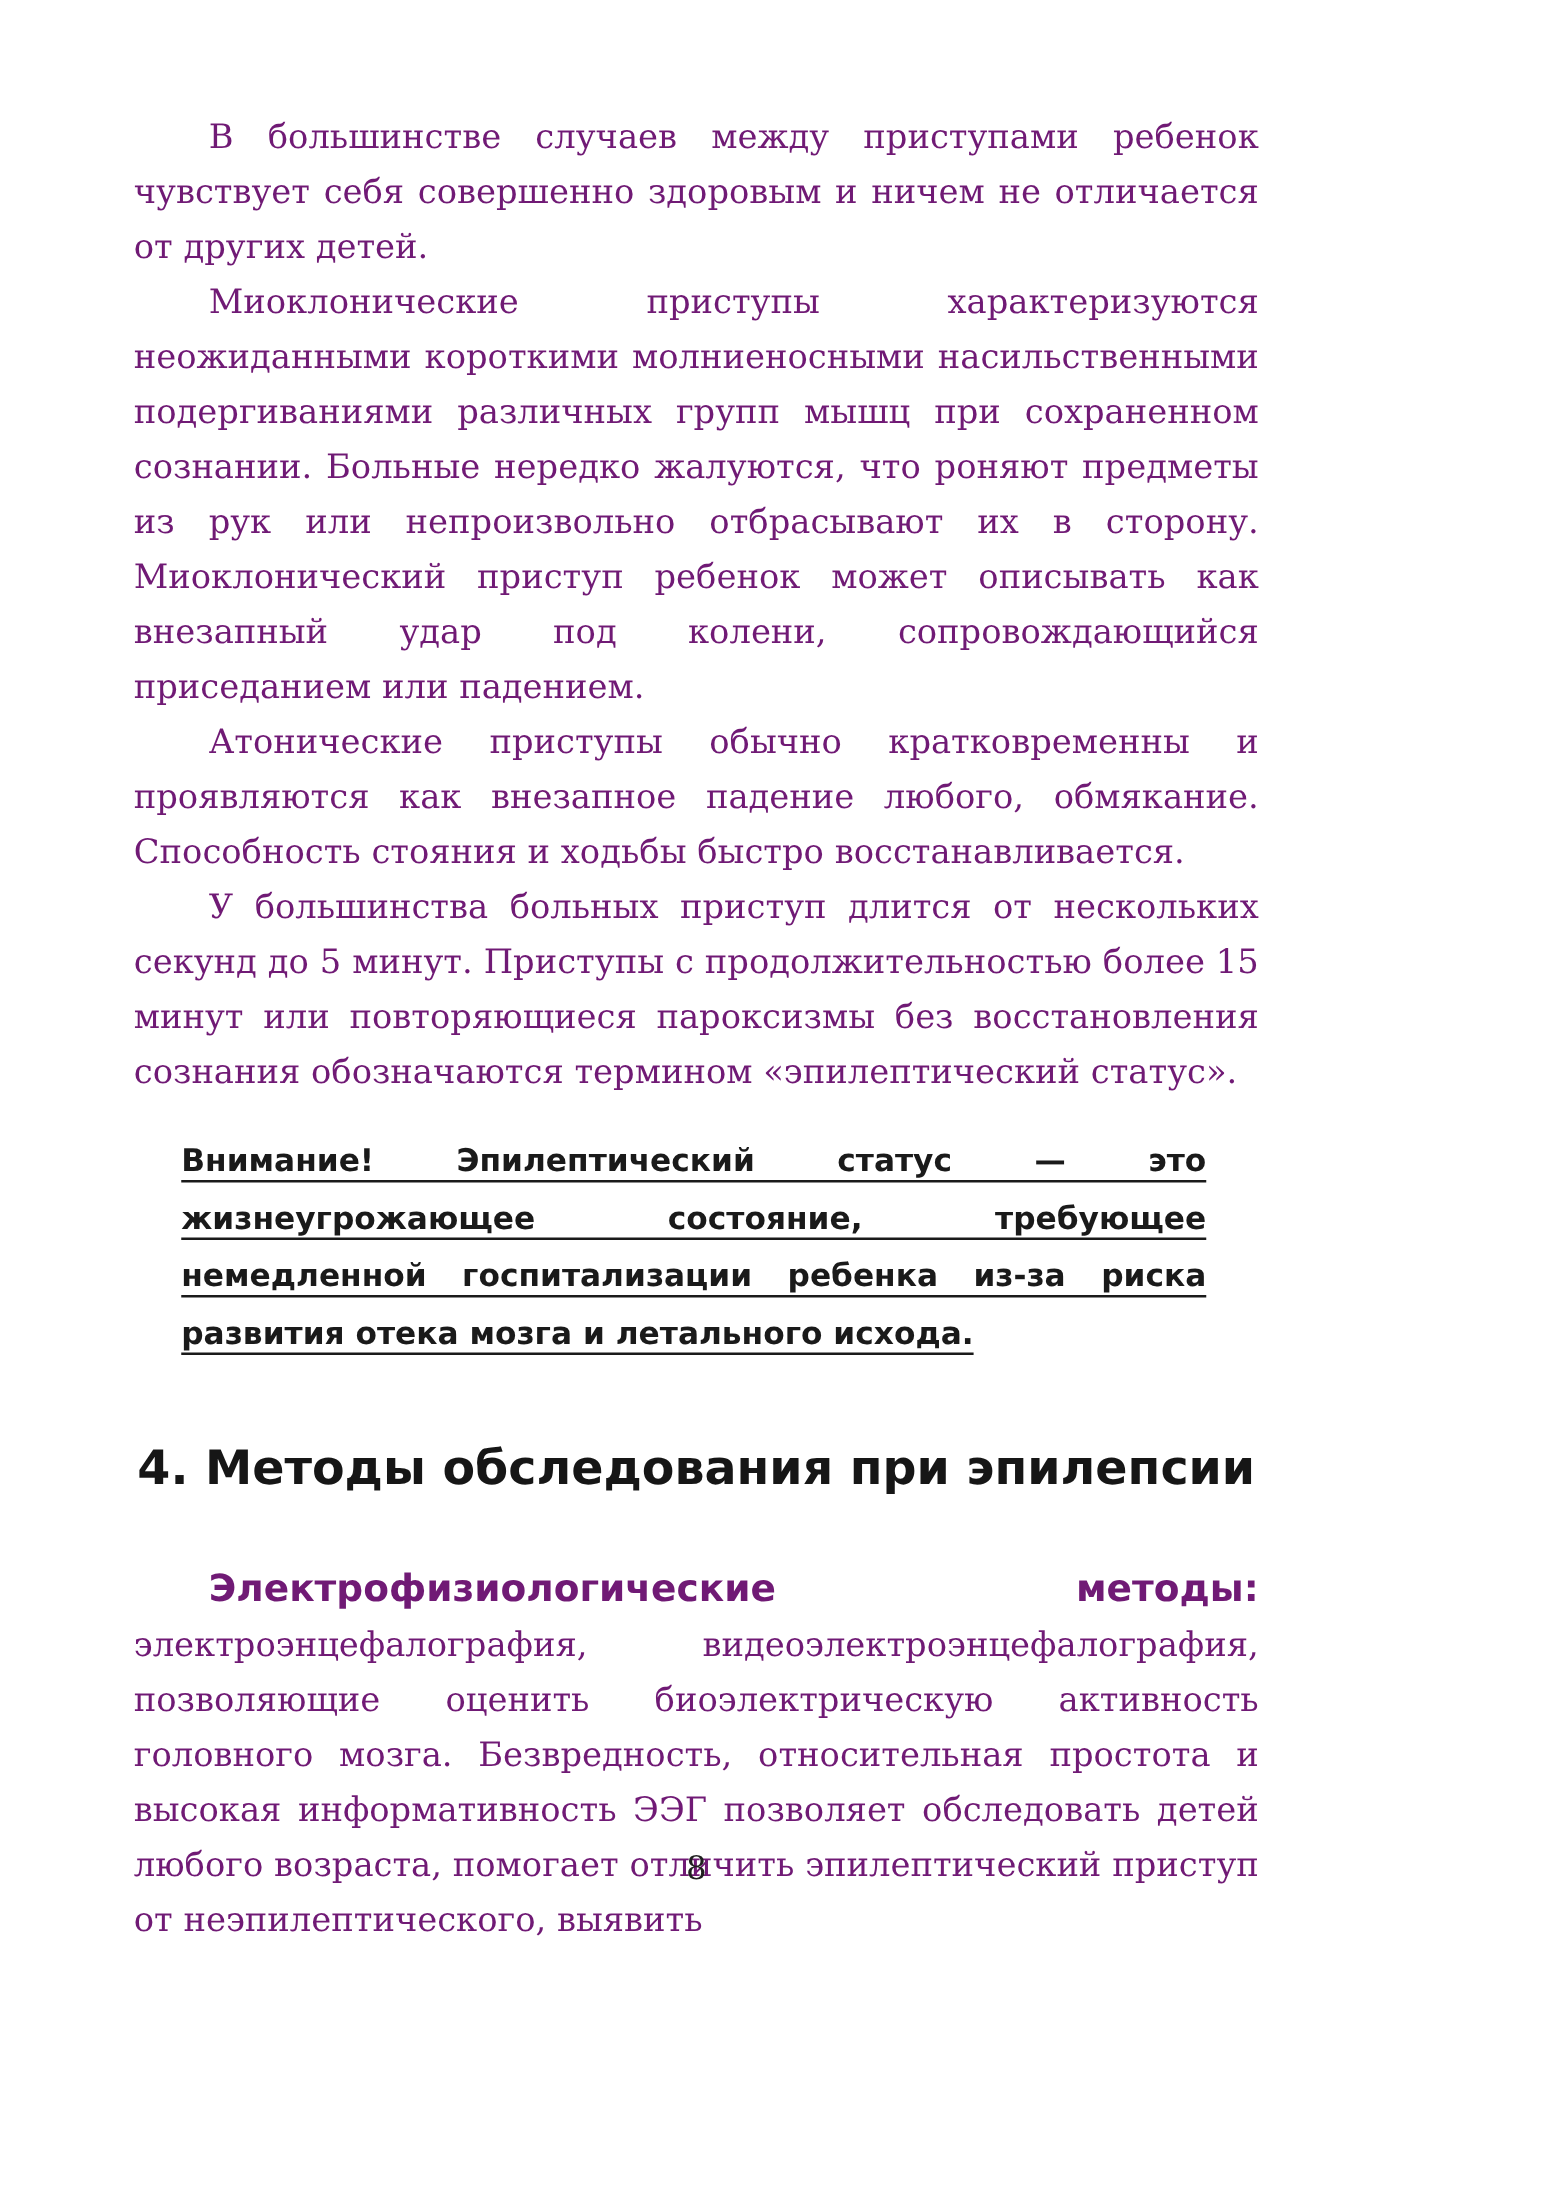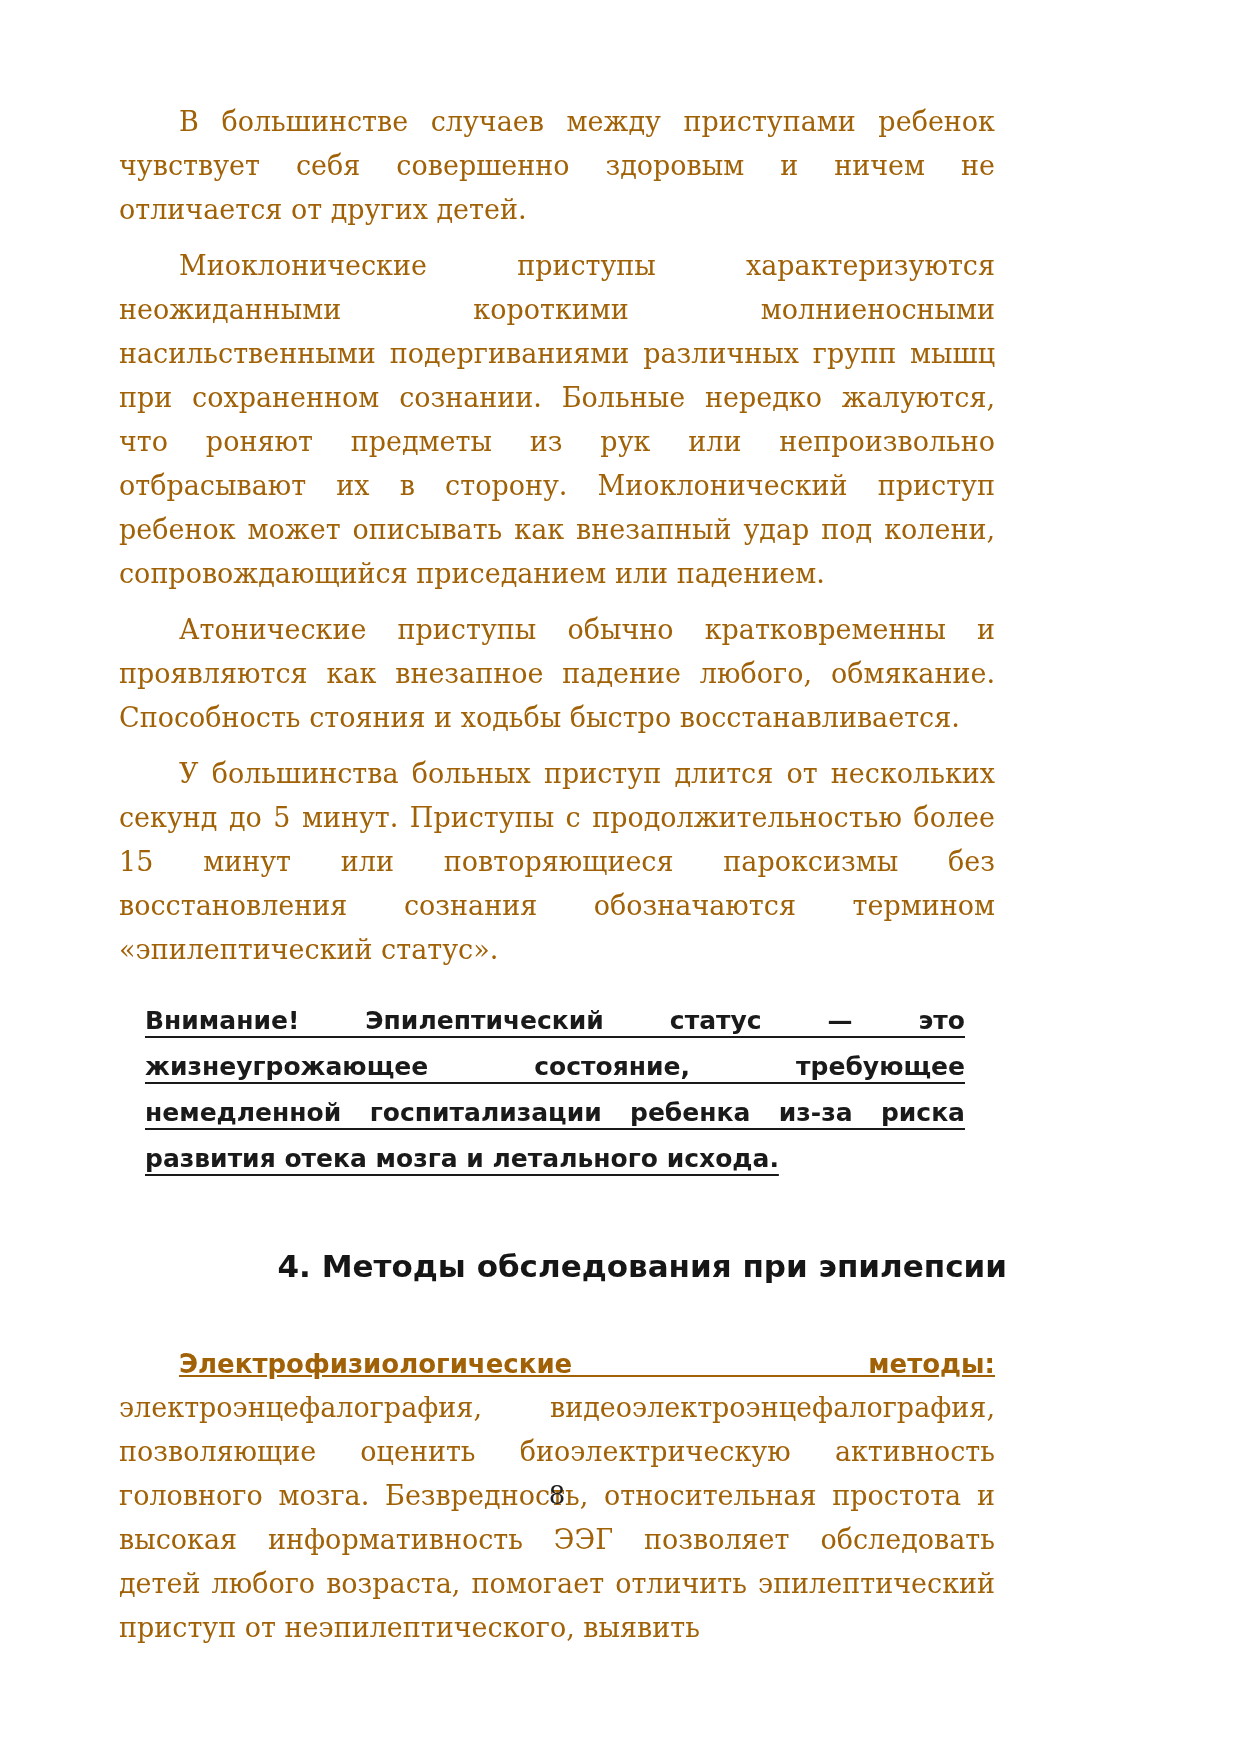--- a/index.html
+++ b/index.html
@@ -18,53 +18,52 @@
     position: absolute;
     top: 0;
     left: 0;
     width: 1240px;
     height: 1754px;
     box-sizing: border-box;
     padding: 88px 233px 0 107px;
     background: #ffffff;
   }
   p.body-para {
-    margin: 12px;
+    margin: 0;
     font-size: 27px;
     line-height: 44px;
     text-align: justify;
     text-indent: 60px;
-    color: #a16207;
+    color: #701a75;
   }
   .warning {
     margin: 26px 42px 0 38px;
     font-family: "DejaVu Sans", sans-serif;
     font-weight: bold;
     font-size: 25px;
     line-height: 46px;
     text-align: justify;
     text-decoration: underline;
     text-underline-offset: 7px;
     text-decoration-thickness: 2px;
     color: #1a1a1a;
   }
   .heading {
     margin: 66px 0 58px 0;
     font-family: "DejaVu Sans", sans-serif;
     font-weight: bold;
-    font-size: 31px;
+    font-size: 38px;
     line-height: 36px;
-    text-align: right;
+    text-align: center;
     color: #161616;
   }
   .bold-lead {
     font-family: "DejaVu Sans", sans-serif;
     font-weight: bold;
-    font-size: 26px;
-    text-decoration: underline;
+    font-size: 30px;
   }
   .page-number {
     position: absolute;
     top: 1480px;
     left: 107px;
     width: 900px;
     text-align: center;
     font-size: 26px;
     line-height: 30px;
     color: #1f1f1f;

